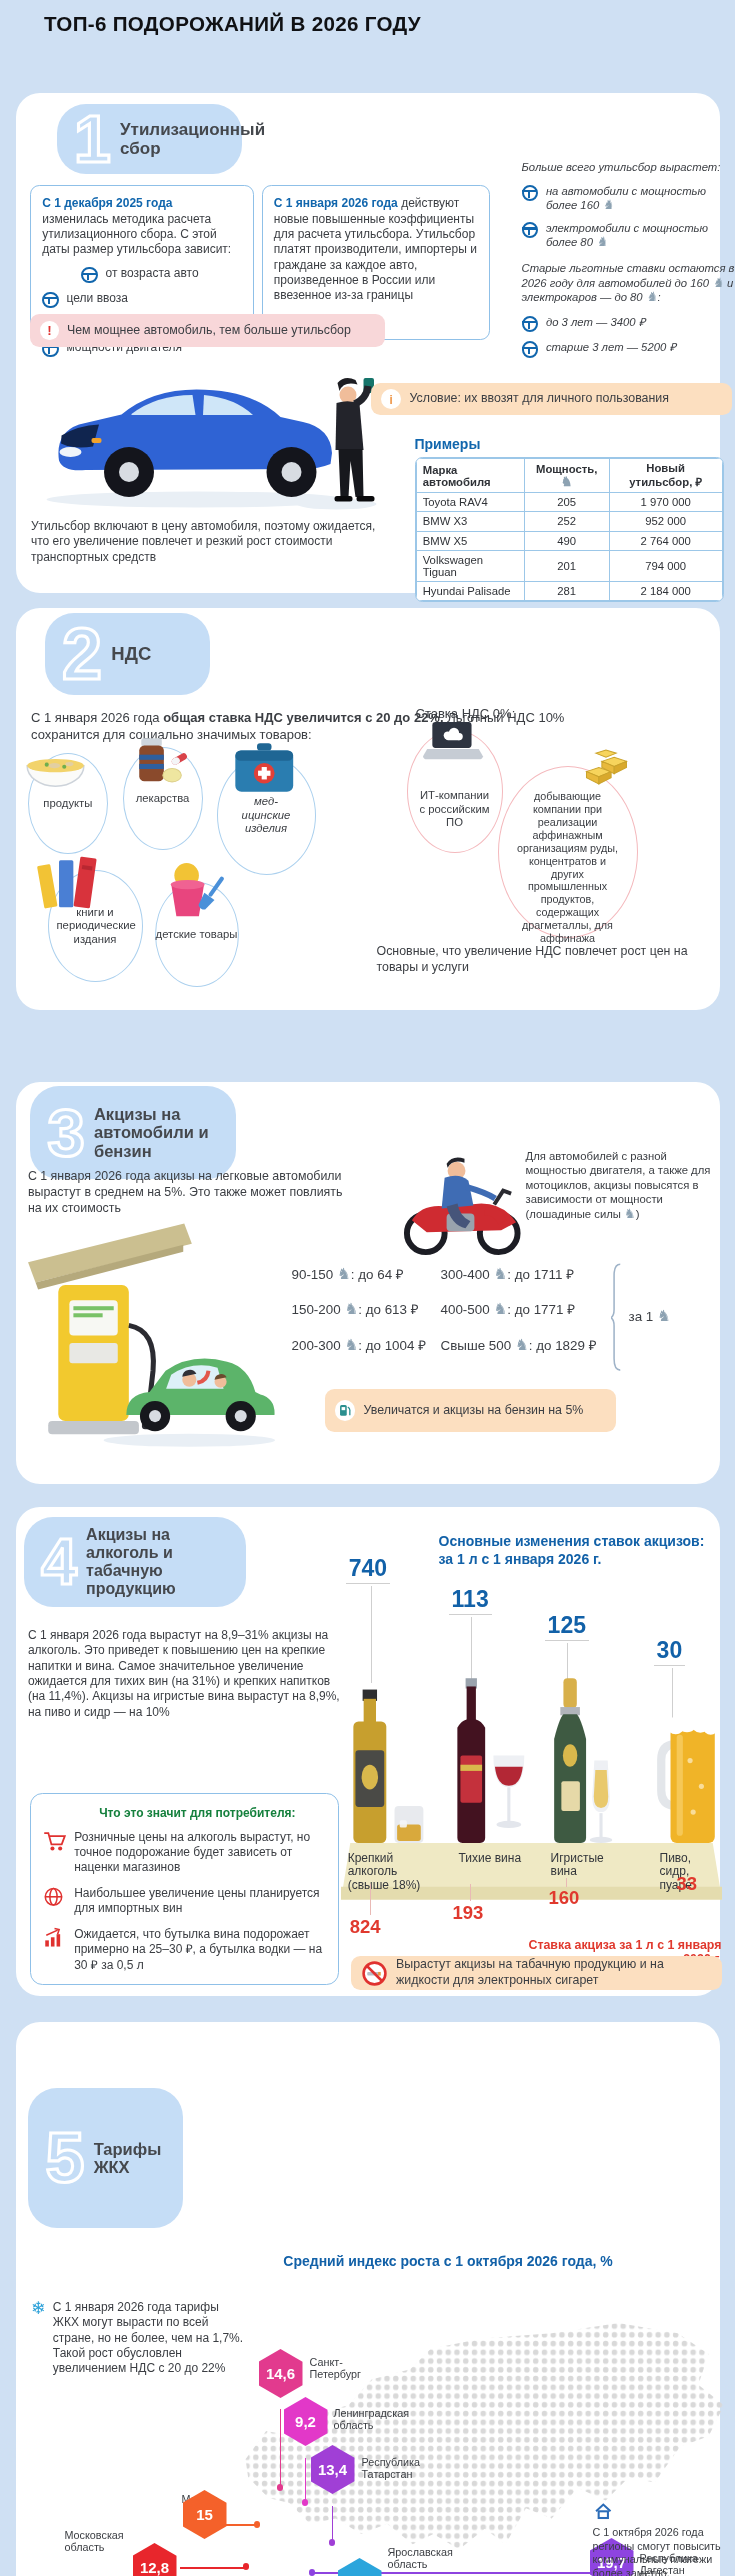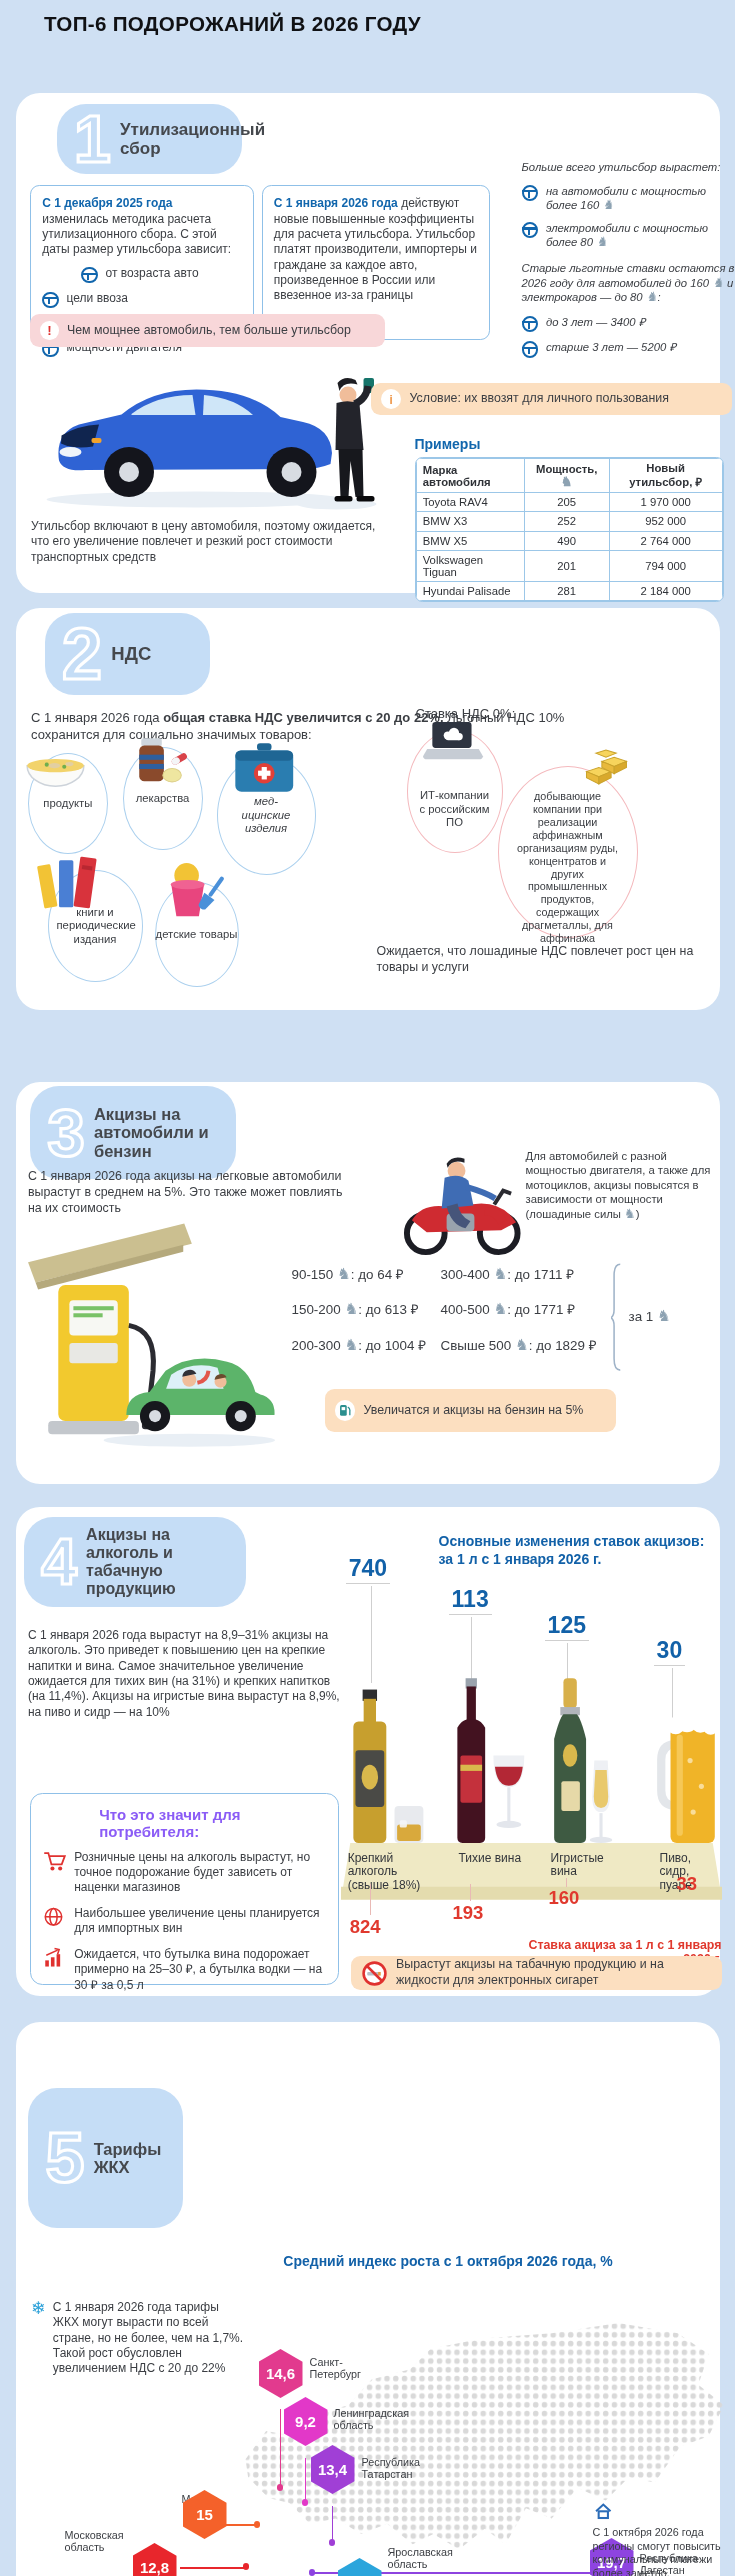--- a/index.html
+++ b/index.html
@@ -273,21 +273,21 @@
             <polygon points="10,50 34,60 34,74 10,62" fill="#e8b93c"></polygon>
             <polygon points="58,50 34,60 34,74 58,62" fill="#d9a92c"></polygon>
           <polygon points="40,30 64,22 88,30 64,40" fill="#f7d45c"></polygon>
             <polygon points="40,30 64,40 64,54 40,42" fill="#e8b93c"></polygon>
             <polygon points="88,30 64,40 64,54 88,42" fill="#d9a92c"></polygon>
           <polygon points="28,14 48,8 68,14 48,22" fill="#f7d45c"></polygon>
         </g>
       </svg>
     </div>
 
-    <div class="txt abs" style="left:361px;top:336px;width:350px;font-size:12.4px;">Ожидается, что лошадиные НДС повлечет рост цен на товары и услуги</div>
+    <div class="txt abs" style="left:361px;top:336px;width:350px;font-size:12.4px;">Основные, что увеличение НДС повлечет рост цен на товары и услуги</div>
   </div>
 
   <div class="card" id="card3" style="top:1082px;height:402px;">
     <div class="pill" style="left:14.4px;top:4.1px;width:206px;height:93px;">
       <div class="bignum" style="font-size:67px;">3</div>
       <div class="plabel" style="font-size:16.5px;width:134px;">Акцизы на автомобили и бензин</div>
     </div>
 
     <div class="txt abs" style="left:12.4px;top:87px;width:330px;font-size:12.4px;">С 1 января 2026 года акцизы на легковые автомобили вырастут в среднем на 5%. Это также может повлиять на их стоимость</div>
 
@@ -437,21 +437,21 @@
       <div class="rednum" style="left:9.3px;top:393px;">824</div>
       <div class="redline" style="left:129px;top:361px;height:17.5px;"></div>
       <div class="rednum" style="left:112px;top:379px;">193</div>
       <div class="redline" style="left:225px;top:355px;height:9.3px;"></div>
       <div class="rednum" style="left:208px;top:364px;">160</div>
       <div class="rednum" style="left:336px;top:350px;">33</div>
       <div class="abs" style="left:170px;top:415px;width:211px;text-align:right;color:#e0392e;font-weight:bold;font-size:12.4px;">Ставка акциза за 1 л с 1 января 2026 г.</div>
     </div>
 
     <div class="bluebox abs" style="left:14.4px;top:286px;width:309px;height:192px;border-radius:12.4px;">
-      <div class="bold" style="font-size:15px;color:#8b5cf6;margin:2.1px 0 9.3px 57px;">Что это значит для потребителя:</div>
+      <div class="bold" style="font-size:12px;color:#15803d;margin:2.1px 0 9.3px 57px;">Что это значит для потребителя:</div>
       <div class="brow" style="margin-top:5.2px;">
         <svg width="24" height="21.6" viewBox="0 0 46 42" style="flex:none;">
           <path d="M4,6 h8 l6,22 h20 l6,-16 h-29" stroke="#e0312f" stroke-width="3.5" fill="none"></path>
           <circle cx="20" cy="36" r="4" fill="#e0312f"></circle>
             <circle cx="35" cy="36" r="4" fill="#e0312f"></circle>
         </svg>
         <span class="txt">Розничные цены на алкоголь вырастут, но точное подорожание будет зависеть от наценки магазинов</span>
       </div>
       <div class="brow" style="margin-top:10.3px;">
         <svg width="24" height="21.6" viewBox="0 0 46 42" style="flex:none;">

